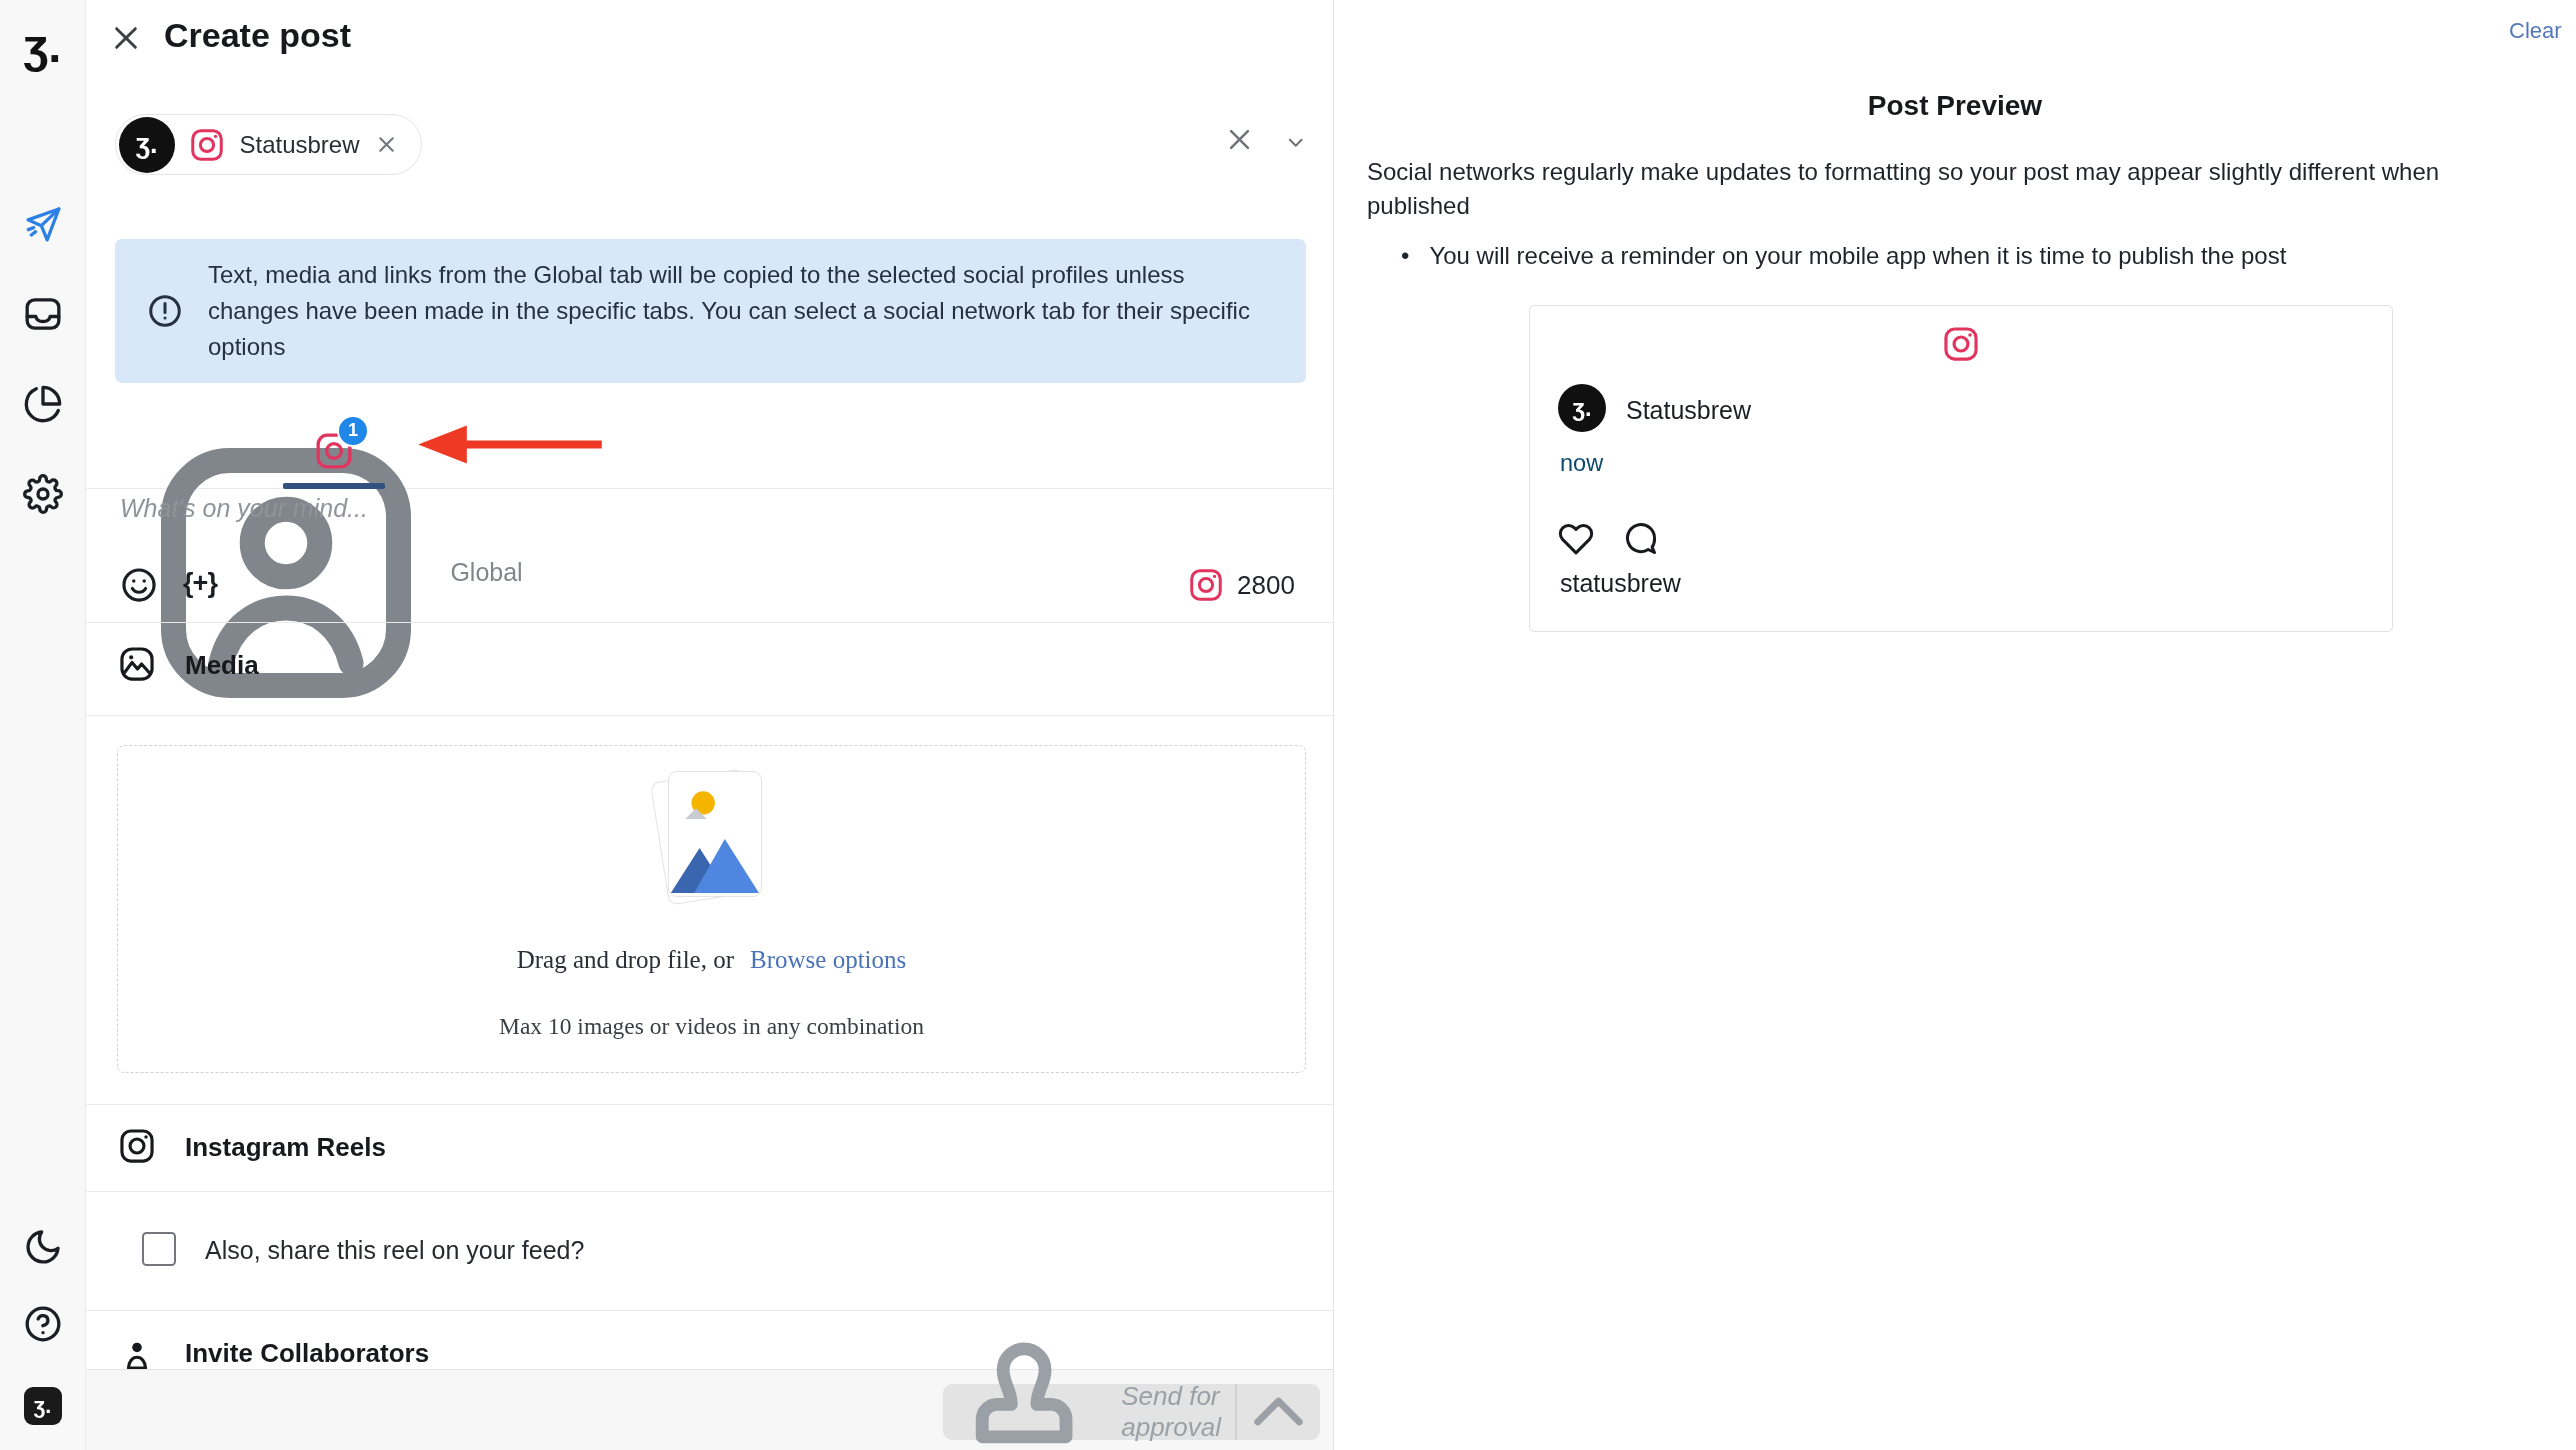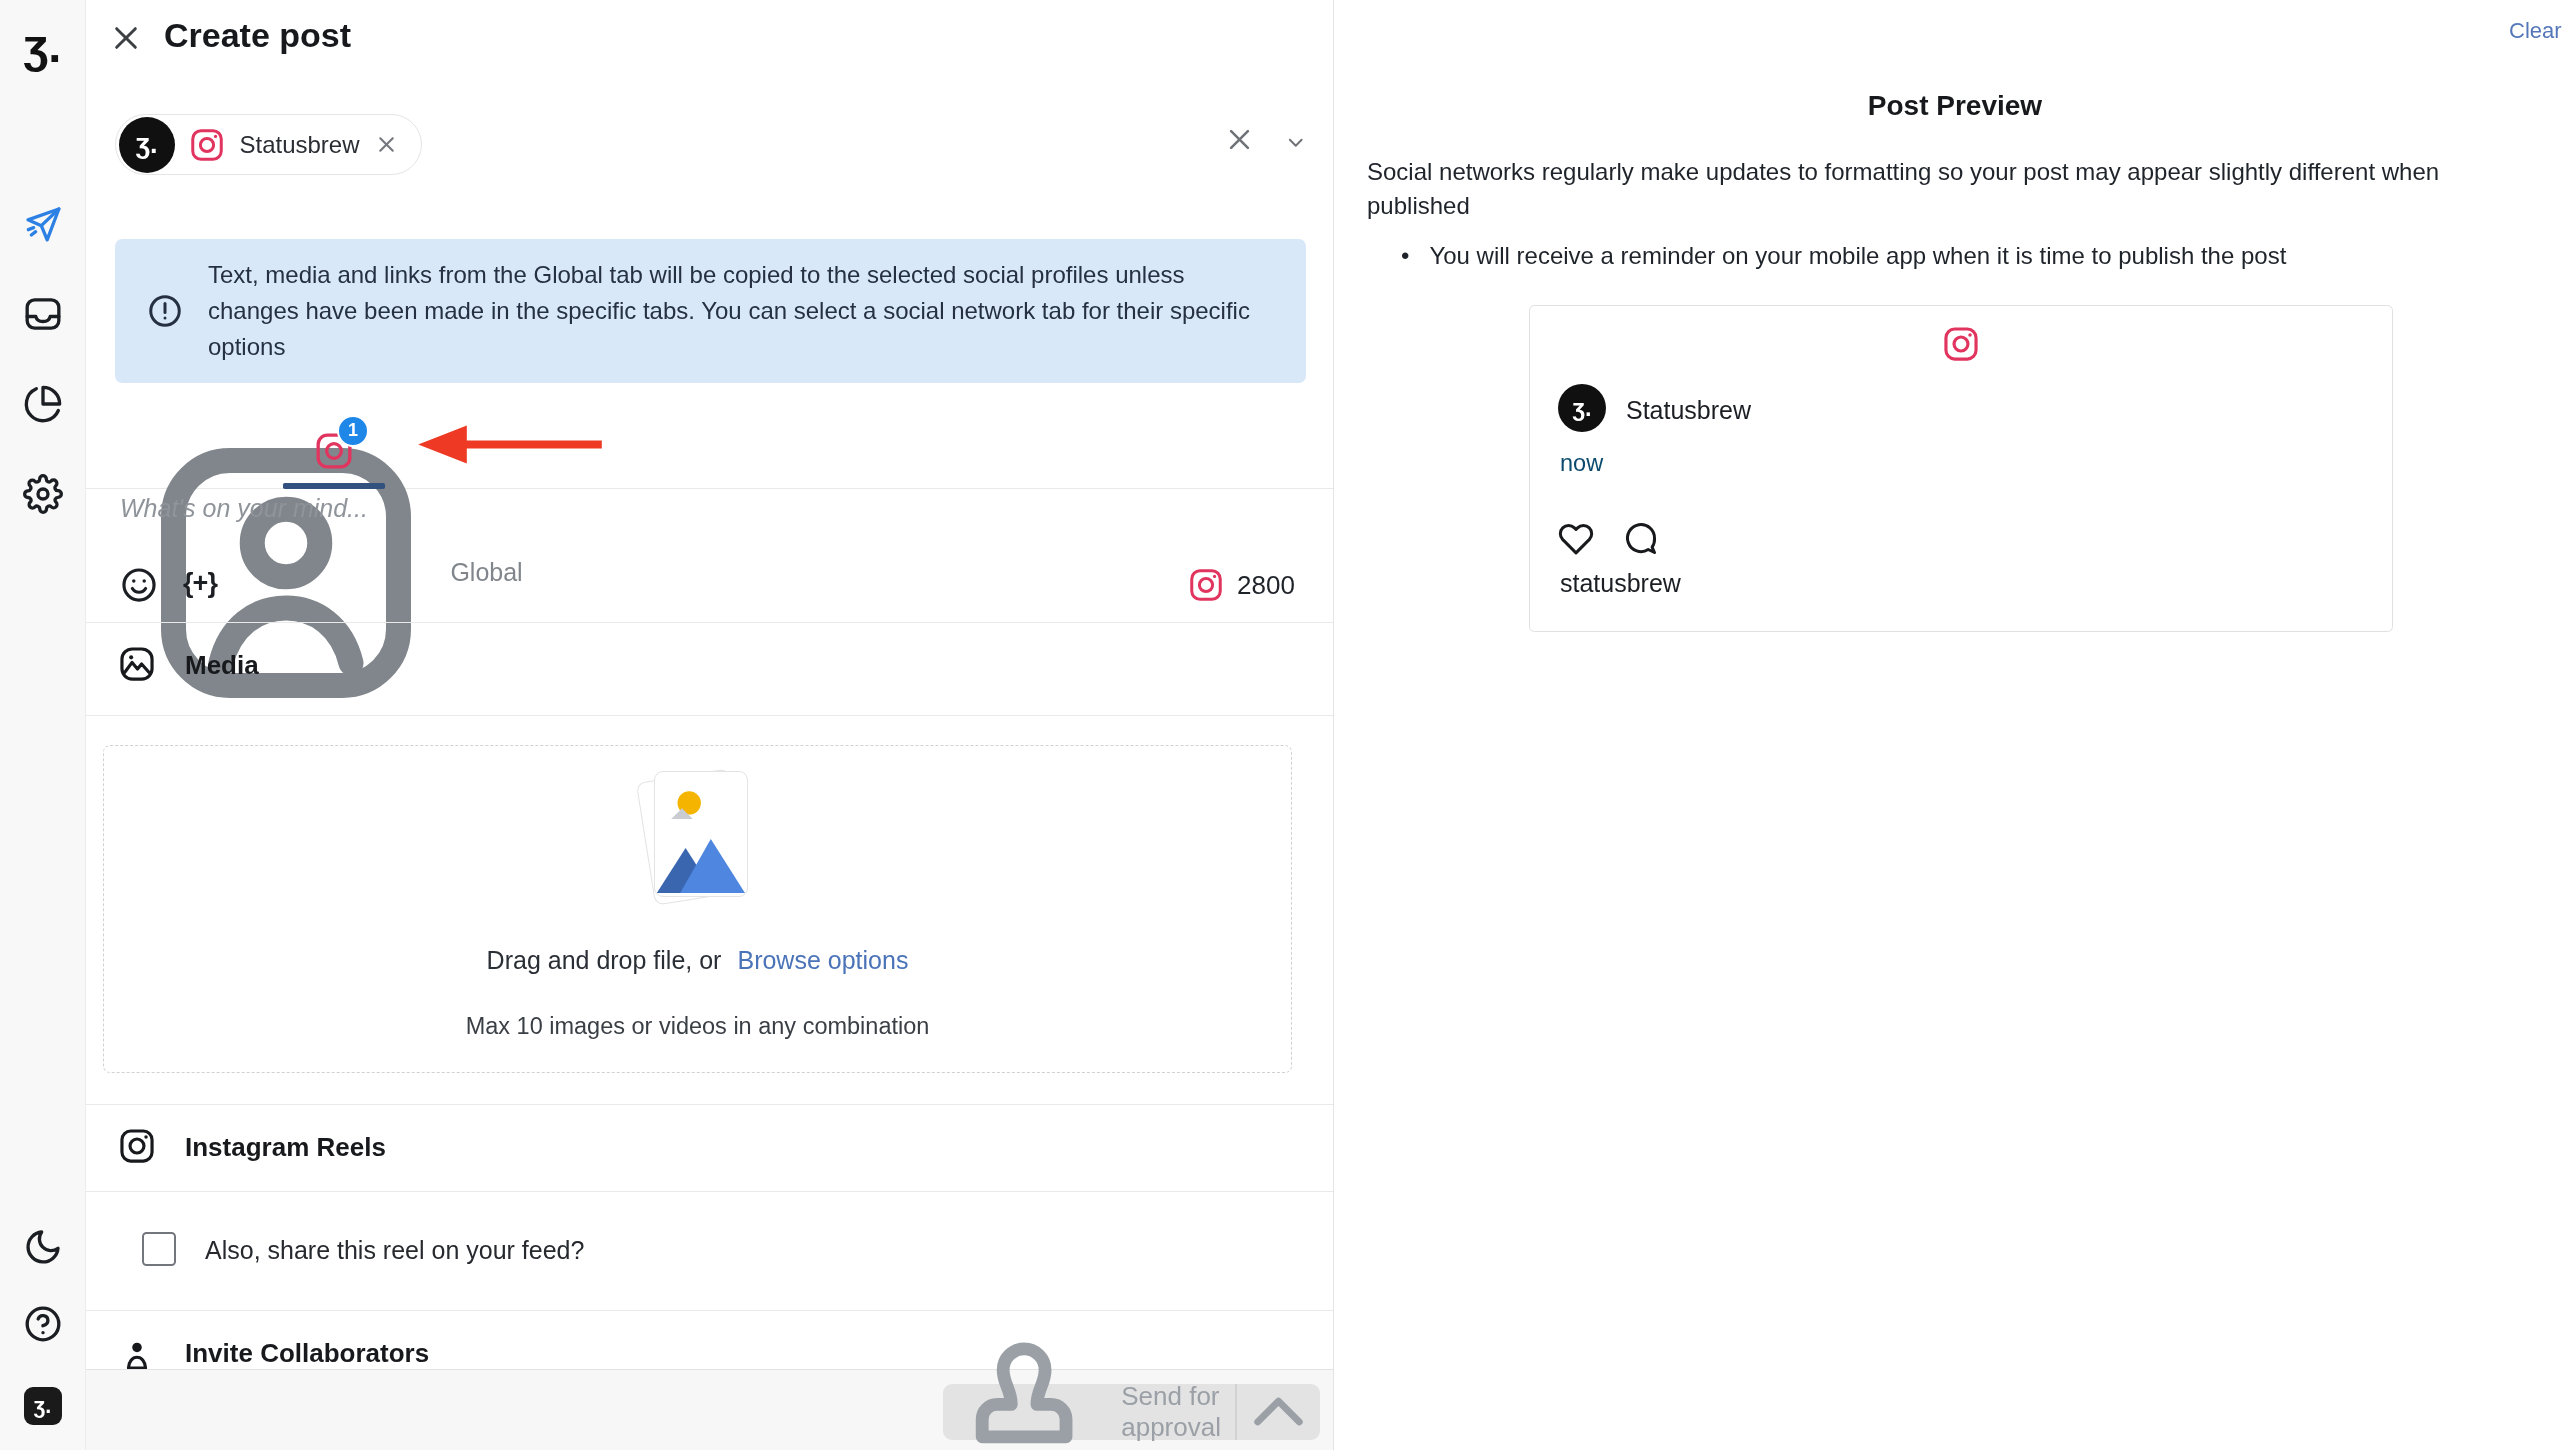--- a/index.html
+++ b/index.html
@@ -58,38 +58,38 @@
   .composer-tools { position:absolute; top:564px; left:0; width:1247px; height:45px; }
   .tool-emoji { position:absolute; left:34px; top:1.8px; width:38px; height:38px; color:#1b1e23; }
   .tool-merge { position:absolute; left:97px; top:3.6px; font-size:27px; font-weight:600; color:#1b1e23; letter-spacing:-0.9px; }
   .count-ig { position:absolute; left:1102px; top:2.7px; width:36px; height:36px; color:#e1355f; }
   .count-num { position:absolute; left:1151px; top:6.3px; font-size:26px; color:#1f232a; }
 
   .section-row { position:absolute; left:0; width:1247px; height:70px; }
   .section-row .s-icon { position:absolute; left:32px; top:14.4px; width:38px; height:38px; color:#17191c; }
   .section-row .s-label { position:absolute; left:99px; top:19px; font-size:26px; font-weight:600; color:#17191c; }
 
-  .dropzone { position:absolute; top:745px; left:17px; width:1189px; height:328px;
-              border:1.8px dashed #cfd1d4; border-radius:7.2px; }
+  .dropzone { position:absolute; top:745px; left:31px; width:1189px; height:328px;
+              border:1.8px dashed #cfd1d4; border-radius:7.2px;font-family:Liberation Serif, serif; }
   .illus { position:absolute; left:50%; top:23.5px; transform:translateX(-50%); width:108px; height:133px; }
   .illus .card-back { position:absolute; left:1.8px; top:5.4px; width:94px; height:124px; background:#fff;
                       border:1.8px solid #e3e3e3; border-radius:9px; transform:rotate(-9deg); }
   .illus .card-front { position:absolute; left:10.8px; top:1.8px; width:94px; height:126px; background:#fff;
                        border:1.8px solid #e3e3e3; border-radius:9px; overflow:hidden; }
   .drop-line { position:absolute; top:200px; left:0; width:100%; text-align:center; font-size:25px; color:#2a2e35; }
   .browse-link { color:#4a73b8; font-weight:500; margin-left:16px; cursor:pointer; }
   .drop-hint { position:absolute; top:267px; left:0; width:100%; text-align:center; font-size:23.5px; color:#3a3f45; }
 
   .checkbox-row { position:absolute; top:1225px; left:0; width:1247px; height:54px; }
   .checkbox { position:absolute; left:56px; top:7.2px; width:34px; height:34px; border:2.7px solid #73777d; border-radius:4.5px; background:#fff; }
   .checkbox-label { position:absolute; left:119px; top:10.8px; font-size:25px; color:#26292e; }
 
   .invite-row .s-icon { top:18px; }
   .bottom-bar { position:absolute; top:1369px; left:0; width:1247px; height:81px; background:#f7f7f7;
-                border-top:0.9px solid #e3e3e3; }
+                border-top:0.9px solid #e3e3e3;font-style:italic; }
   .send-btn { position:absolute; left:857px; top:13.5px; width:377px; height:56px; background:#e3e3e4;
               border-radius:9px; display:flex; align-items:center; color:#9aa0a6; }
   .send-main { flex:1; display:flex; align-items:center; justify-content:center; gap:16px; font-size:26px; }
   .send-main svg { width:32px; height:32px; }
   .send-split { width:1.8px; height:56px; background:#d2d2d3; }
   .send-caret { width:83px; display:flex; align-items:center; justify-content:center; }
   .send-caret svg { width:25px; height:25px; }
 
   
   .preview { position:absolute; left:1333px; top:0; width:1243px; height:1450px; background:#fff;

